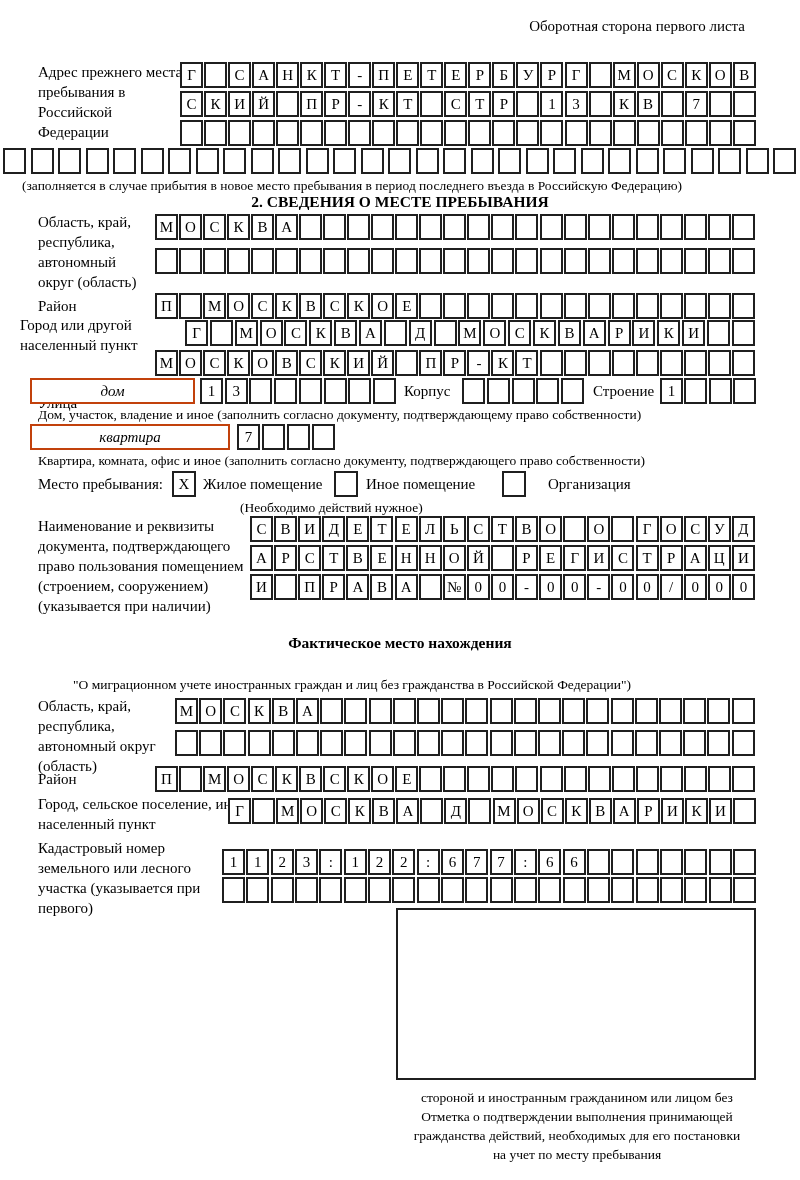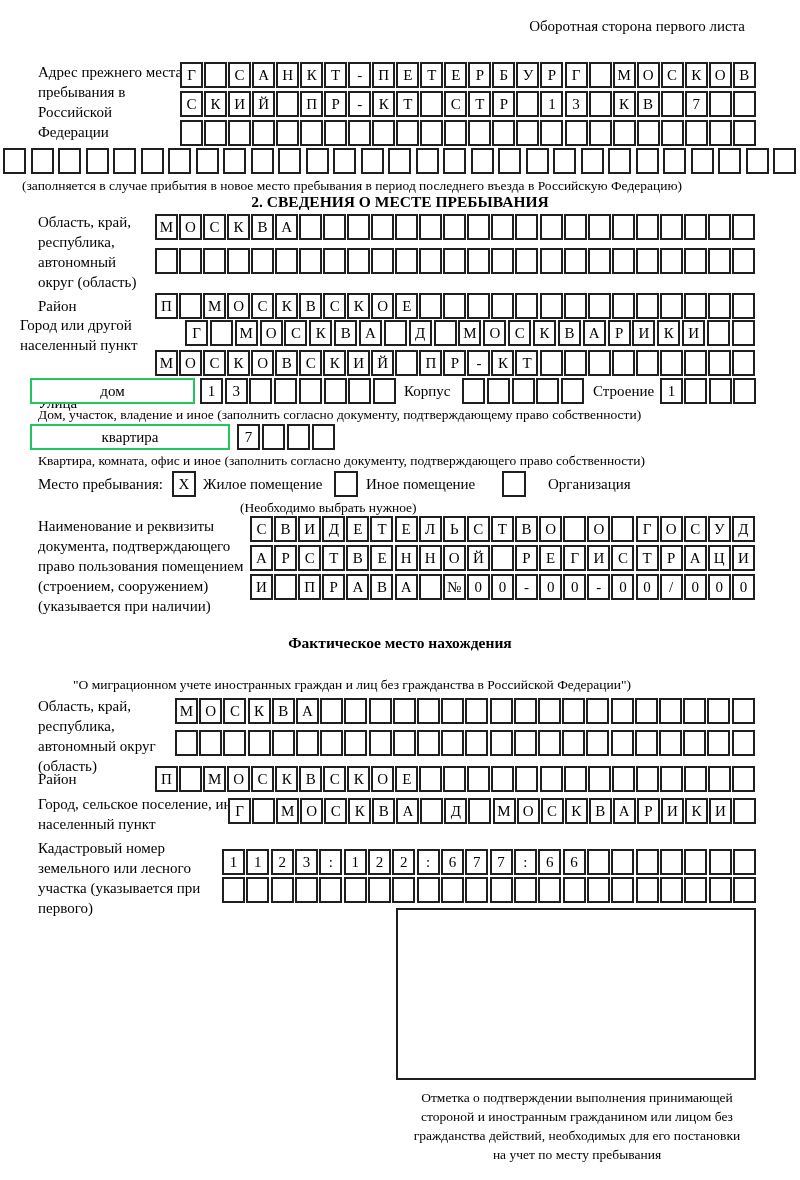--- a/index.html
+++ b/index.html
@@ -9,22 +9,22 @@
   .label{font-size:15px;line-height:20px;}
   .hint{font-size:13.5px;line-height:17px;}
   .title{font-weight:bold;font-size:15.5px;text-align:center;width:800px;left:0;}
   .note{font-size:15px;}
   .cells{display:flex;justify-content:space-between;}
   .cell{flex:0 0 auto;width:19px;height:22px;border:2px solid #1f1f1f;background:#fff;
         display:flex;align-items:center;justify-content:center;
         font-size:15px;line-height:1;}
   .checkbox{width:20px;height:22px;border:2px solid #1f1f1f;background:#fff;
         display:flex;align-items:center;justify-content:center;font-size:15px;}
-  .widebox{border:2px solid #22c55e;background:#fff;display:flex;align-items:center;justify-content:center;
-        font-size:15px;height:22px;}
+  .widebox{border:2px solid #c2410c;background:#fff;display:flex;align-items:center;justify-content:center;
+        font-size:15px;height:22px;font-style:italic;}
   .stampbox{border:2px solid #1f1f1f;background:#fff;}
   .caption{font-size:13.5px;line-height:19px;text-align:center;}
   .center{text-align:center;width:704px;left:0;}
 </style>
 </head>
 <body>
 
 <div class="page">
 
   <div class="abs note" style="top:18px;right:55px;">Оборотная сторона первого листа</div>
@@ -325,21 +325,21 @@
     </div>
   <div class="abs hint" style="left:38px;top:452px;">Квартира, комната, офис и иное (заполнить согласно документу, подтверждающего право собственности)</div>
 
   <div class="abs label" style="left:38px;top:474px;">Место пребывания:</div>
   <div class="abs checkbox" style="left:172px;top:471px;">X</div>
   <div class="abs label" style="left:203px;top:474px;">Жилое помещение</div>
   <div class="abs checkbox" style="left:334px;top:471px;"></div>
   <div class="abs label" style="left:366px;top:474px;">Иное помещение</div>
   <div class="abs checkbox" style="left:502px;top:471px;"></div>
   <div class="abs label" style="left:548px;top:474px;">Организация</div>
-  <div class="abs hint" style="left:240px;top:499px;">(Необходимо выбрать нужное)</div>
+  <div class="abs hint" style="left:240px;top:499px;">(Необходимо действий нужное)</div>
 
   <div class="abs label" style="left:38px;top:516px;width:218px;">Наименование и реквизиты документа, подтверждающего право пользования помещением (строением, сооружением) (указывается при наличии)</div>
   <div class="abs cells" style="left:250px;top:516px;width:505px;">
       <span class="cell">С</span>
       <span class="cell">В</span>
       <span class="cell">И</span>
       <span class="cell">Д</span>
       <span class="cell">Е</span>
       <span class="cell">Т</span>
       <span class="cell">Е</span>
@@ -562,19 +562,19 @@
       <span class="cell"></span>
       <span class="cell"></span>
       <span class="cell"></span>
       <span class="cell"></span>
       <span class="cell"></span>
       <span class="cell"></span>
     </div>
 
   <div class="abs stampbox" style="left:396px;top:908px;width:356px;height:168px;"></div>
   <div class="abs caption" style="left:394px;top:1088px;width:366px;">
+      <div>стороной и иностранным гражданином или лицом без</div>
       <div>Отметка о подтверждении выполнения принимающей</div>
-      <div>стороной и иностранным гражданином или лицом без</div>
       <div>гражданства действий, необходимых для его постановки</div>
       <div>на учет по месту пребывания</div>
     </div>
 
 </div>
 
 </body></html>

